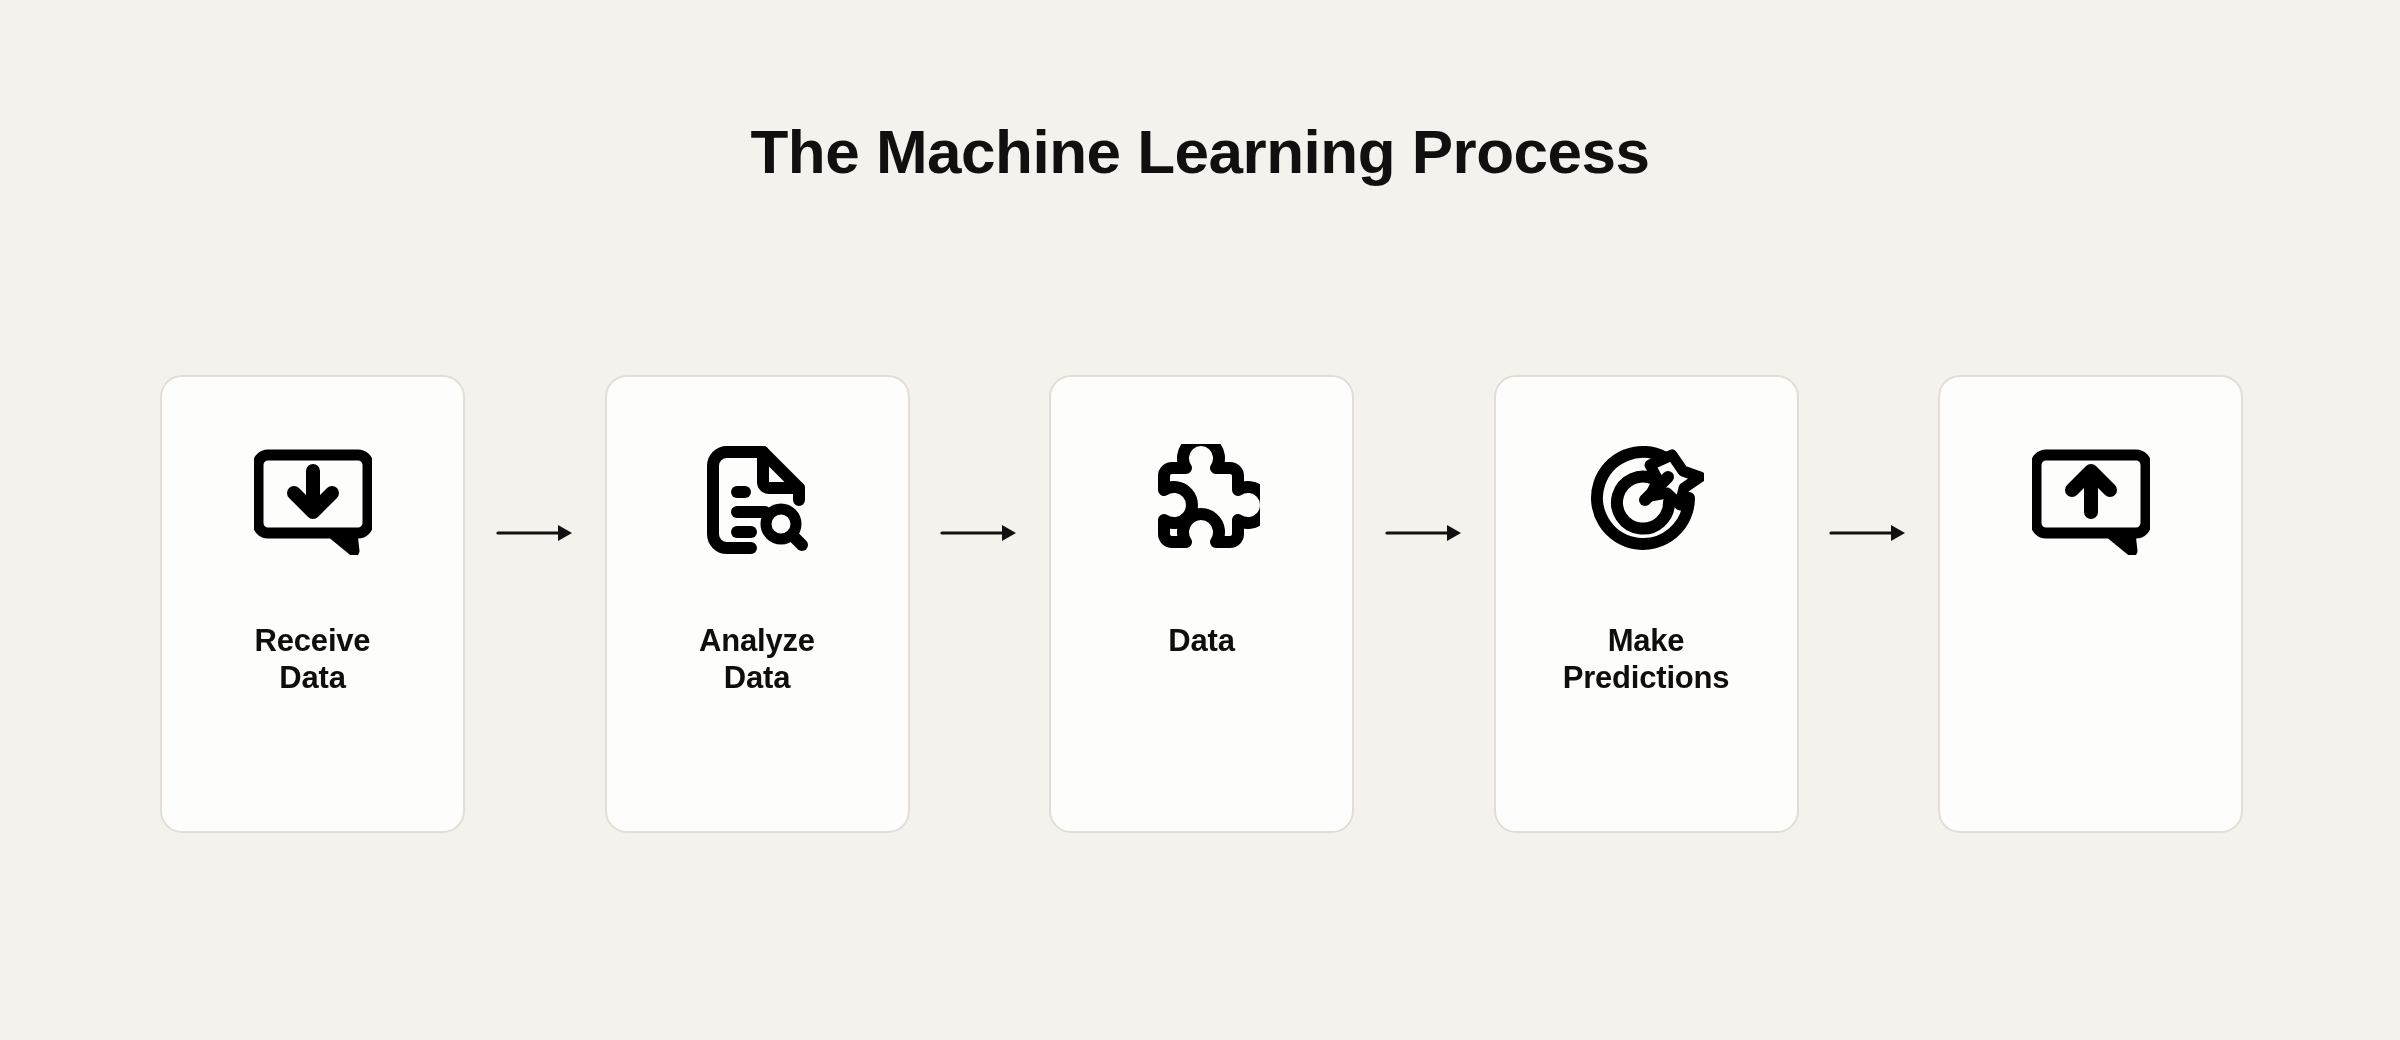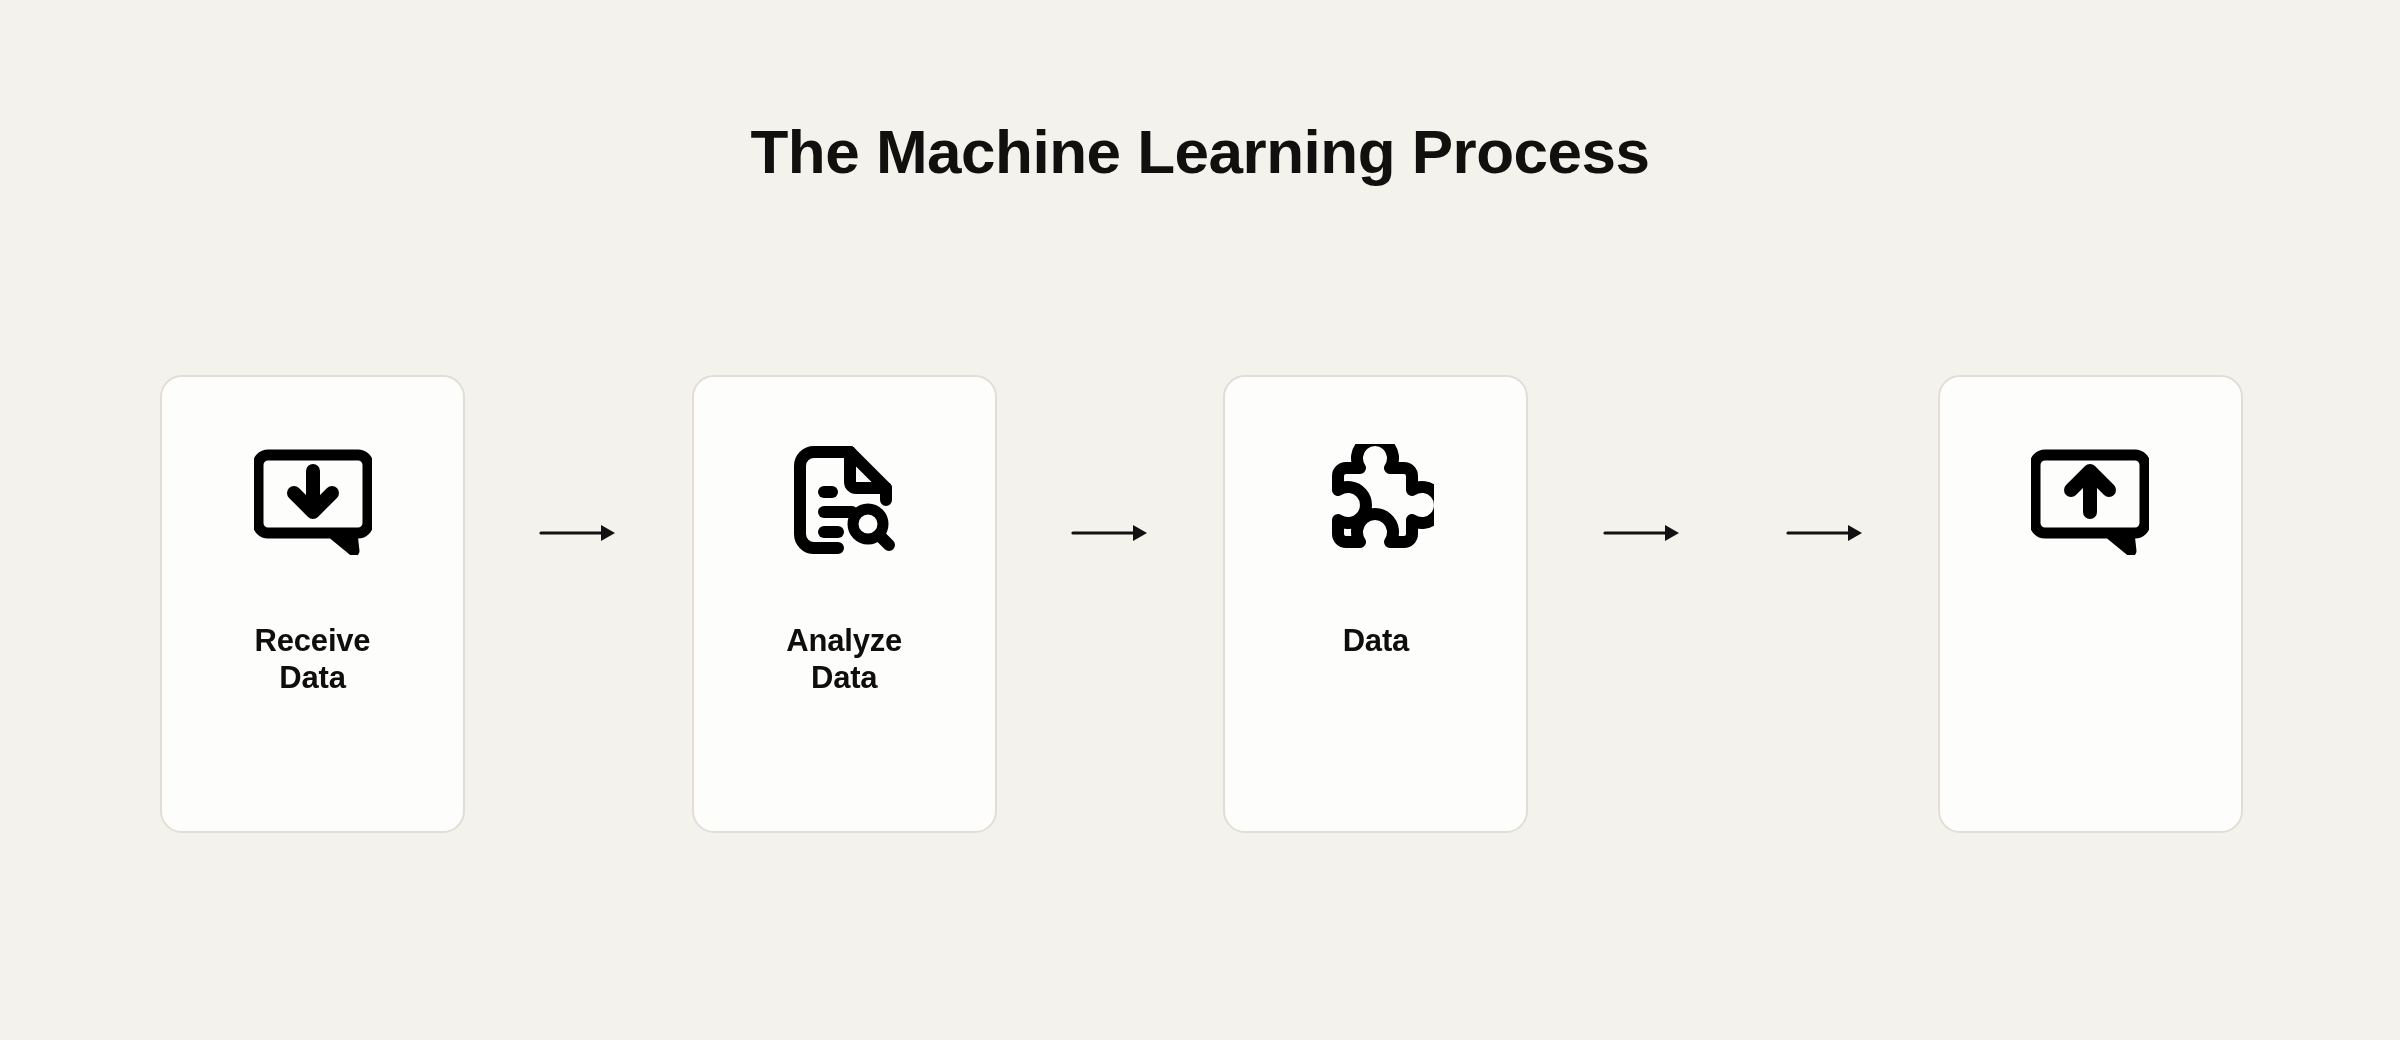--- a/index.html
+++ b/index.html
@@ -207,20 +207,34 @@
 
     <div class="arrow">
       <div class="arrow-inner">
         <svg width="78" height="24" viewBox="0 0 78 24" fill="none" xmlns="http://www.w3.org/2000/svg">
           <path d="M2 12 H64" stroke="#111111" stroke-width="3.2" stroke-linecap="round"></path>
           <path d="M62 4 L76 12 L62 20 Z" fill="#111111"></path>
         </svg>
       </div>
     </div>
 
+    <div class="card">
+      <div class="card-icon">
+        <svg width="116" height="114" viewBox="0 0 116 114" fill="none" xmlns="http://www.w3.org/2000/svg">
+          <path d="M76 14 A46 46 0 1 0 101 55" stroke="#000000" stroke-width="12" stroke-linecap="round" fill="none"></path>
+          <path d="M66 36 A26 26 0 1 0 81 59" stroke="#000000" stroke-width="12" stroke-linecap="round" fill="none"></path>
+          <path d="M57 57 L80 34" stroke="#000000" stroke-width="12" stroke-linecap="round"></path>
+          <path d="M84 12 L95 28 L112 34 L96 45 L92 62 L79 50 L62 53 L70 37 L62 22 Z" stroke="#000000" stroke-width="11" stroke-linejoin="round" fill="none"></path>
+        </svg>
+      </div>
+      <div class="card-label">
+        <span class="ln">Make</span>
+        <span class="ln">Predictions</span>
+      </div>
+    </div>
 
     <div class="arrow">
       <div class="arrow-inner">
         <svg width="78" height="24" viewBox="0 0 78 24" fill="none" xmlns="http://www.w3.org/2000/svg">
           <path d="M2 12 H64" stroke="#111111" stroke-width="3.2" stroke-linecap="round"></path>
           <path d="M62 4 L76 12 L62 20 Z" fill="#111111"></path>
         </svg>
       </div>
     </div>
 

